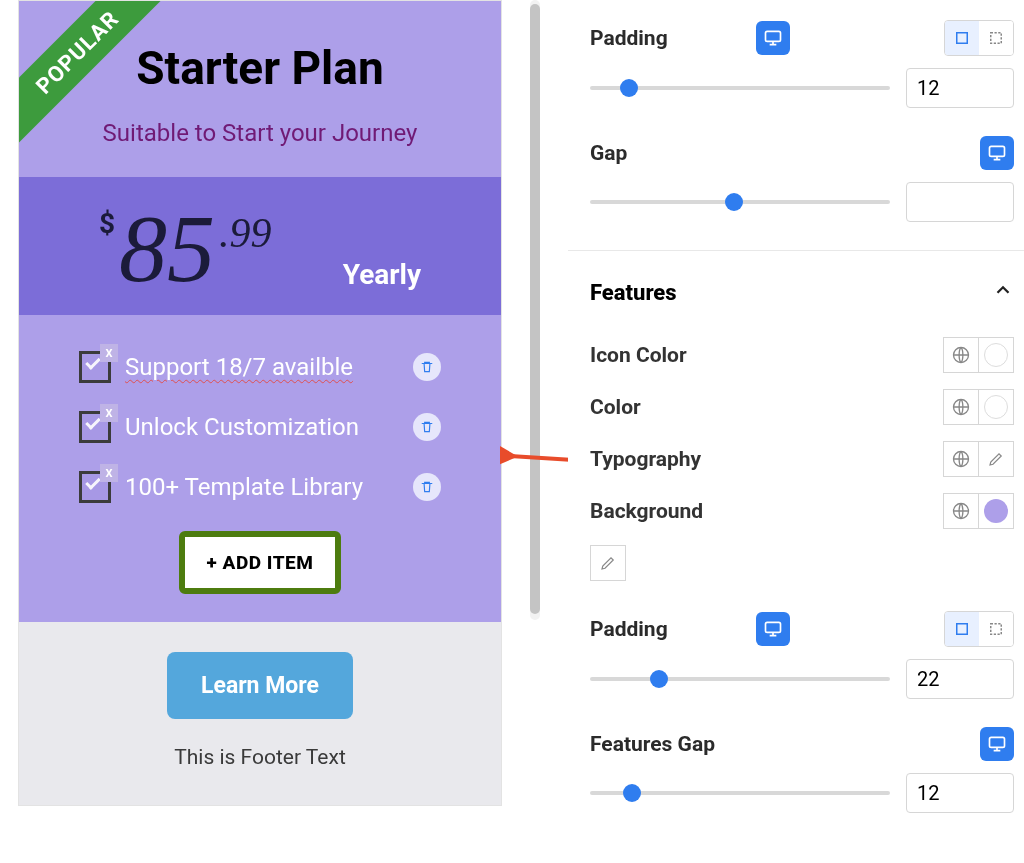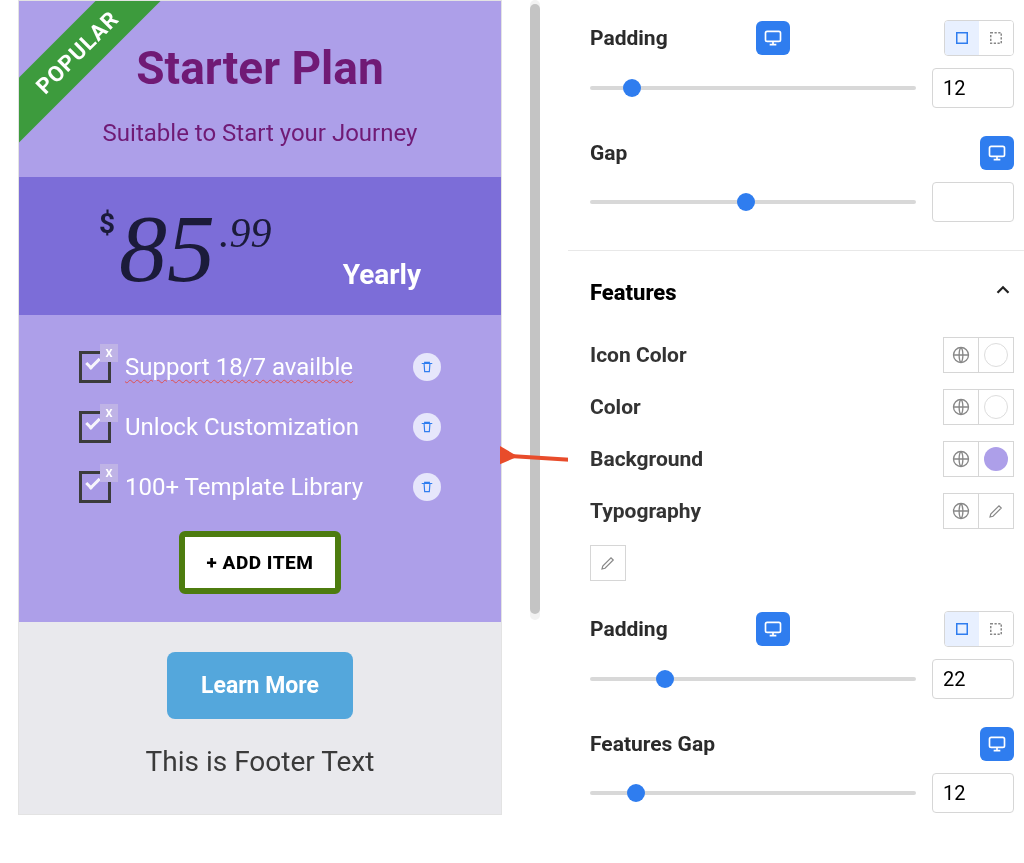--- a/index.html
+++ b/index.html
@@ -7,21 +7,21 @@
 
     
     .preview { position:absolute; left:18px; top:0; width:484px; border:1px solid #e3e3e3; background:#e9e9ed; }
     .card-top { background:#ad9fe9; padding:30px 20px 10px; text-align:center; position:relative; overflow:hidden; }
     .ribbon {
       position:absolute; top:28px; left:-62px; width:240px; height:46px;
       background:#3d9b3d; color:#fff; font-weight:700; font-size:22px;
       transform:rotate(-45deg); display:flex; align-items:center; justify-content:center;
       letter-spacing:1px;
     }
-    .plan-title { color:#701a75; font-size:46px; font-weight:700; margin-top:10px; }
+    .plan-title { color:#000000; font-size:46px; font-weight:700; margin-top:10px; }
     .plan-sub   { color:#701a75; font-size:24px; margin-top:24px; margin-bottom:20px; }
 
     .price-band { background:#7c6dd8; padding:24px 80px 18px 80px; text-align:center; display:flex; align-items:baseline; justify-content:flex-start; gap:4px; color:#1b1b3a; }
     .price-currency { font-size:28px; font-weight:700; color:#1b1b3a; align-self:flex-start; margin-top:6px; }
     .price-main { font-family:"Brush Script MT","Segoe Script",cursive; font-size:96px; line-height:1; font-style:italic; }
     .price-cents{ font-family:"Brush Script MT","Segoe Script",cursive; font-size:42px; align-self:flex-start; margin-top:8px; font-style:italic; }
     .price-term { flex:1; text-align:right; font-size:28px; font-weight:700; color:#fff; align-self:flex-end; padding-bottom:6px; }
 
     .features { background:#ad9fe9; padding:36px 60px 28px; }
     .feat { display:flex; align-items:center; gap:14px; margin-bottom:28px; }
@@ -30,21 +30,21 @@
     .feat-check .x { position:absolute; right:-10px; top:-10px; width:18px; height:18px; background:#bfb3e6; color:#fff; font-size:11px; font-weight:700; display:flex; align-items:center; justify-content:center; }
     .feat-text { color:#fff; font-size:24px; flex:1; }
     .feat-text.spell { text-decoration:underline wavy #e05050; text-decoration-thickness:1px; text-underline-offset:4px; }
     .feat-del { width:28px; height:28px; border-radius:50%; background:#e6e6fb; display:flex; align-items:center; justify-content:center; }
     .trash-icon { width:14px; height:14px; }
 
     .add-item { display:block; margin:8px auto 0; background:#fff; border:6px solid #4d7c0f; border-radius:6px; padding:14px 22px; font-weight:800; font-size:19px; letter-spacing:.5px; }
 
     .card-footer { background:#e9e9ed; padding:30px 0 36px; text-align:center; }
     .learn-more { background:#54a7dc; color:#fff; border:none; border-radius:8px; padding:20px 34px; font-size:23px; font-weight:700; }
-    .footer-text { margin-top:26px; font-size:28px; color:#3a3a3a; }
+    .footer-text { margin-top:26px; font-size:21px; color:#3a3a3a; }
 
     
     .scroll-track { position:absolute; left:530px; top:0; width:10px; height:620px; background:#f2f2f2; border-radius:6px; }
     .scroll-thumb { position:absolute; left:530px; top:4px; width:10px; height:610px; background:#c4c4c4; border-radius:6px; }
 
     
     .arrow { position:absolute; left:500px; top:430px; width:460px; height:60px; pointer-events:none; }
 
     
     .panel { position:absolute; left:568px; top:0; width:468px; background:#fff; padding:20px 22px 30px 22px; }
@@ -53,21 +53,21 @@
     .device-badge { width:34px; height:34px; background:#2f7def; border-radius:6px; display:flex; align-items:center; justify-content:center; margin-left:12px; }
     .device-badge svg { width:20px; height:20px; stroke:#fff; }
 
     .toggle-pair { display:flex; border:1px solid #d6d6d6; border-radius:4px; overflow:hidden; }
     .toggle-pair .opt { width:34px; height:34px; display:flex; align-items:center; justify-content:center; background:#fff; }
     .toggle-pair .opt.active { background:#e8f0ff; }
 
     .slider-wrap { display:flex; align-items:center; gap:16px; margin:10px 0 28px; }
     .slider-track { flex:1; height:4px; background:#d8d8d8; border-radius:2px; position:relative; }
     .slider-knob { position:absolute; top:-7px; width:18px; height:18px; background:#2f7def; border-radius:50%; }
-    .slider-input { width:82px; height:40px; border:1px solid #d6d6d6; border-radius:4px; padding:0 10px; font-size:20px; background:#fff; }
+    .slider-input { width:108px; height:40px; border:1px solid #d6d6d6; border-radius:4px; padding:0 10px; font-size:20px; background:#fff; }
 
     .section-divider { height:1px; background:#e8e8e8; margin:10px -22px 28px; }
     .section-header { display:flex; align-items:center; margin-bottom:24px;gap:39px; }
     .section-header .title { font-weight:800; font-size:22px; flex:1; }
     .chevup svg { width:22px; height:22px; }
 
     .prop-row { display:flex; align-items:center; height:52px; }
     .prop-row .plabel { font-weight:700; font-size:21px; color:#333; flex:1; }
     .icon-btn-square { width:36px; height:36px; border:1px solid #d6d6d6; background:#fff; display:flex; align-items:center; justify-content:center; }
     .icon-btn-square + .icon-btn-square { margin-left:-1px; }
@@ -233,45 +233,45 @@
           <circle cx="12" cy="12" r="9"></circle>
           <path d="M3 12h18M12 3c3 3 3 15 0 18M12 3c-3 3-3 15 0 18"></path>
         </svg>
     </div>
     <div class="icon-btn-square">
         <div class="swatch white" id="sw-color" style="background: rgb(255, 255, 255);"></div>
       </div>
   </div>
 
   <div class="prop-row">
-    <span class="plabel">Background</span>
+    <span class="plabel">Typography</span>
     <div class="icon-btn-square">
       <svg width="20" height="20" viewBox="0 0 24 24" fill="none" stroke="#888" stroke-width="1.6">
           <circle cx="12" cy="12" r="9"></circle>
           <path d="M3 12h18M12 3c3 3 3 15 0 18M12 3c-3 3-3 15 0 18"></path>
         </svg>
     </div>
     <div class="icon-btn-square">
-        <div class="swatch purple" id="sw-bg" style="background: rgb(173, 159, 233);"></div>
-      </div>
+      <svg width="18" height="18" viewBox="0 0 24 24" fill="none" stroke="#888" stroke-width="1.6">
+          <path d="M4 20l4-1 11-11-3-3L5 16l-1 4z"></path>
+        </svg>
+    </div>
   </div>
 
   <div class="prop-row">
-    <span class="plabel">Typography</span>
+    <span class="plabel">Background</span>
     <div class="icon-btn-square">
       <svg width="20" height="20" viewBox="0 0 24 24" fill="none" stroke="#888" stroke-width="1.6">
           <circle cx="12" cy="12" r="9"></circle>
           <path d="M3 12h18M12 3c3 3 3 15 0 18M12 3c-3 3-3 15 0 18"></path>
         </svg>
     </div>
     <div class="icon-btn-square">
-      <svg width="18" height="18" viewBox="0 0 24 24" fill="none" stroke="#888" stroke-width="1.6">
-          <path d="M4 20l4-1 11-11-3-3L5 16l-1 4z"></path>
-        </svg>
-    </div>
+        <div class="swatch purple" id="sw-bg" style="background: rgb(173, 159, 233);"></div>
+      </div>
   </div>
 
   <div class="prop-row" style="margin-bottom:22px;">
     <div class="icon-btn-square">
       <svg width="18" height="18" viewBox="0 0 24 24" fill="none" stroke="#888" stroke-width="1.6">
           <path d="M4 20l4-1 11-11-3-3L5 16l-1 4z"></path>
         </svg>
     </div>
   </div>
 

